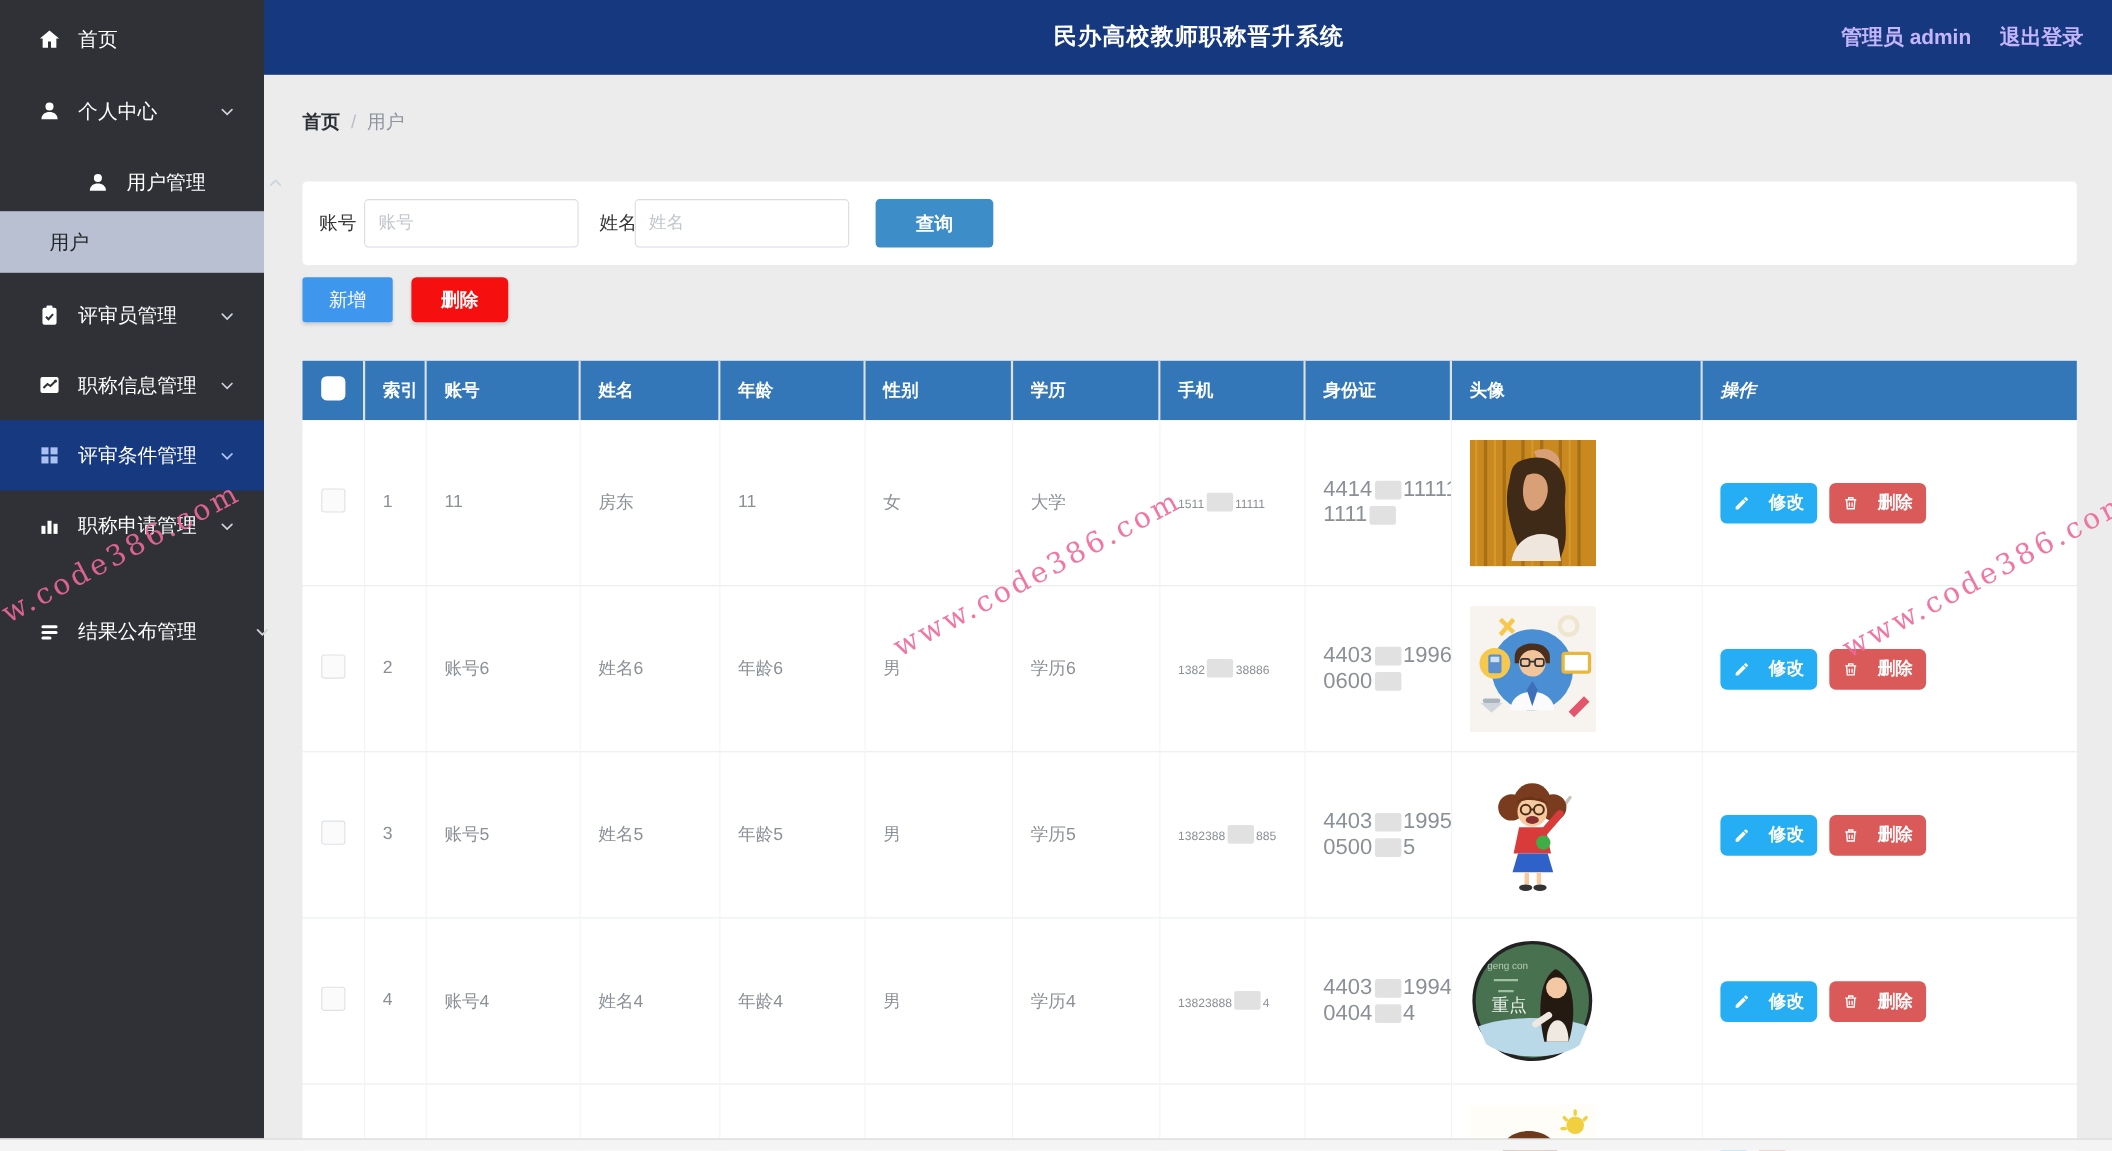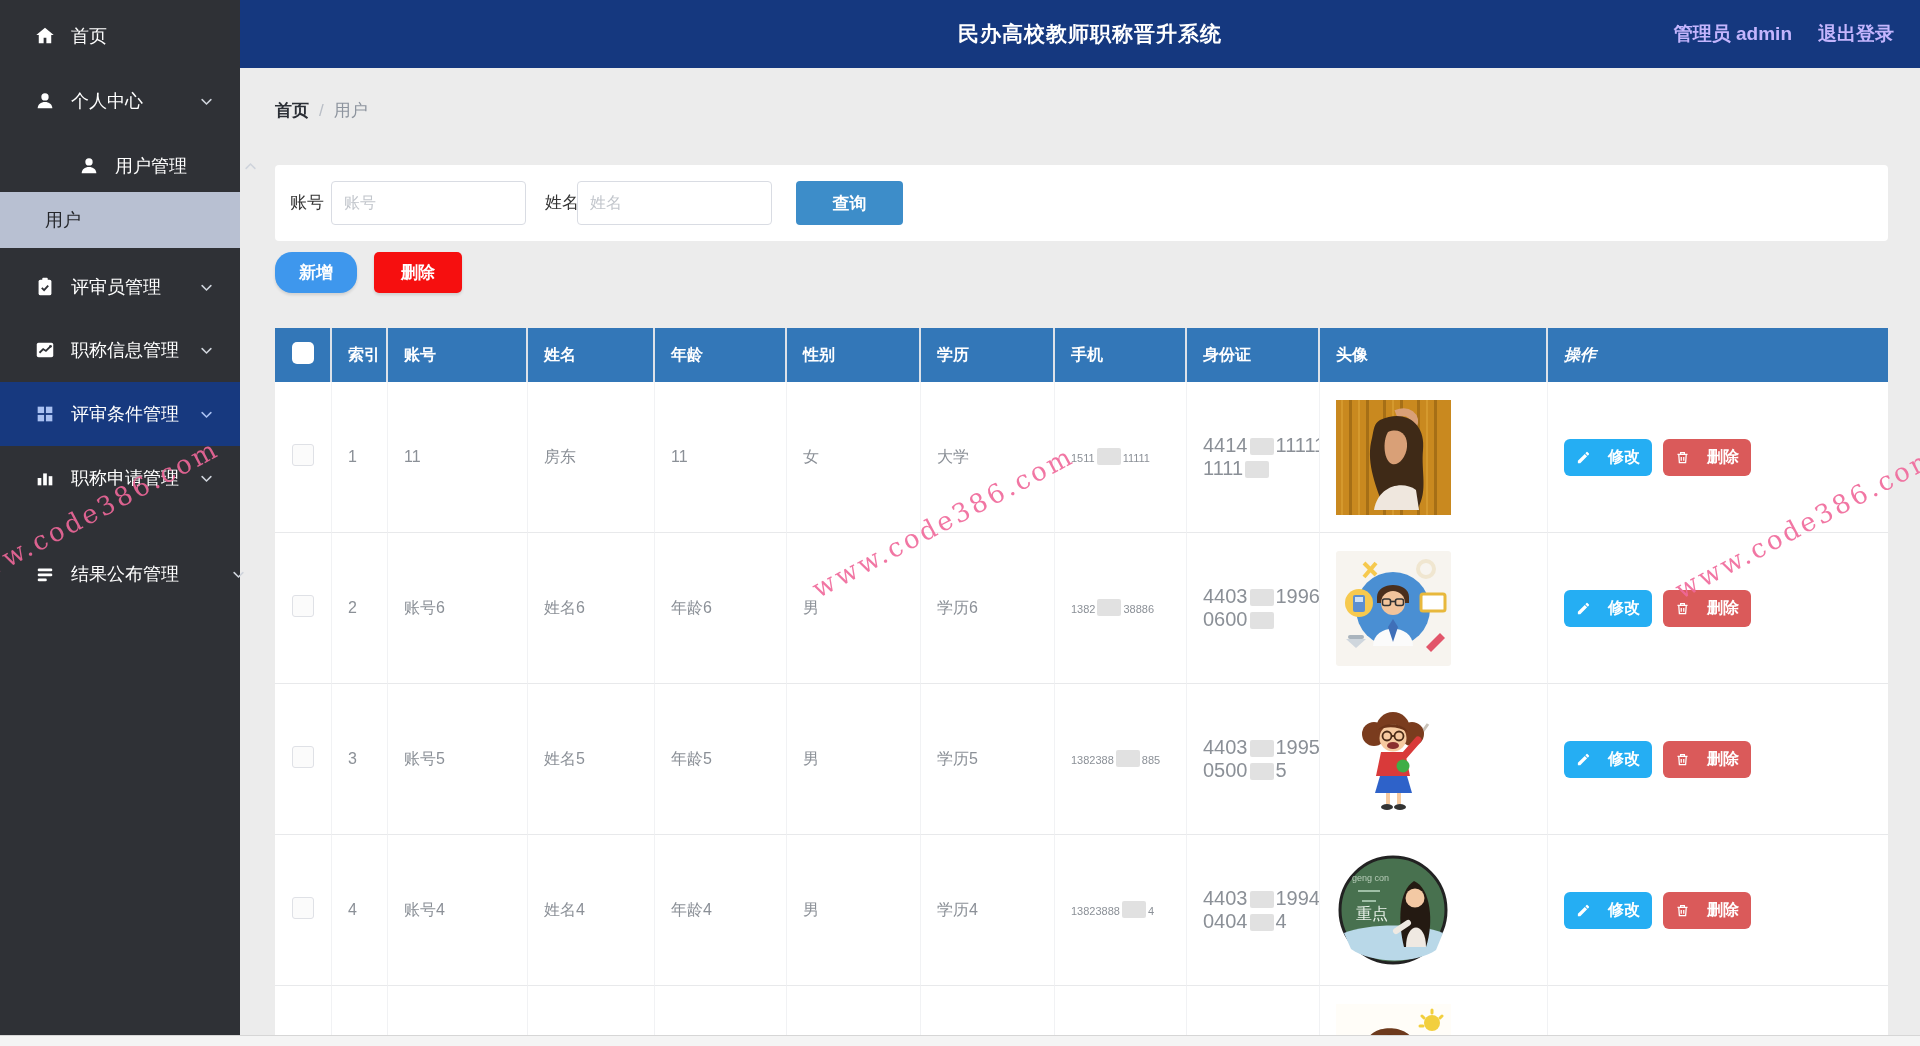--- a/index.html
+++ b/index.html
@@ -33,21 +33,21 @@
   .search-card{position:absolute;left:275px;top:165px;width:1613px;height:76px;background:#fff;border-radius:4px;}
   .s-label1{position:absolute;left:290px;top:181px;height:44px;line-height:44px;font-size:17px;color:#333;}
   .s-label2{position:absolute;left:545px;top:181px;height:44px;line-height:44px;font-size:17px;color:#333;}
   .s-input{position:absolute;top:181px;height:44px;width:195px;box-sizing:border-box;border:1px solid #d9dce3;border-radius:4px;padding:0 12px;font-size:16px;color:#555;outline:none;background:#fff;}
   .s-input::placeholder{color:#c2c6cc;}
   .s-input.acc{left:331px;}
   .s-input.nm{left:577px;}
   .btn-query{position:absolute;left:796px;top:181px;width:107px;height:44px;background:#3d8dc9;color:#fff;border:none;border-radius:4px;font-size:17px;font-weight:bold;cursor:pointer;}
 
   
-  .btn-add{position:absolute;left:275px;top:252px;width:82px;height:41px;background:#3e97ed;color:#fff;border:none;border-radius:17px;font-size:17px;font-weight:bold;cursor:pointer;box-shadow:0 2px 3px rgba(0,0,0,.12);}
+  .btn-add{position:absolute;left:275px;top:252px;width:82px;height:41px;background:#3e97ed;color:#fff;border:none;border-radius:3px;font-size:17px;font-weight:normal;cursor:pointer;box-shadow:0 2px 3px rgba(0,0,0,.12);}
   .btn-batch-del{position:absolute;left:374px;top:252px;width:88px;height:41px;background:#f60f0f;color:#fff;border:none;border-radius:5px;font-size:17px;font-weight:bold;cursor:pointer;box-shadow:0 2px 3px rgba(0,0,0,.12);}
 
   
   .tbl-wrap{position:absolute;left:275px;top:328px;width:1613px;}
   table.user{border-collapse:separate;border-spacing:0;table-layout:fixed;width:1613px;}
   table.user th{height:54px;background:#3377b8;color:#fff;font-size:16px;font-weight:bold;text-align:left;padding:0 0 0 16px;border-right:2px solid #dde2e9;}
   table.user th:first-child{text-align:center;padding:0;}
   table.user th:last-child{border-right:none;font-style:italic;}
   table.user td{height:150px;background:#fff;color:#8b9097;font-size:16px;vertical-align:middle;padding:0 8px 0 16px;border-bottom:1px solid #e8e9eb;border-right:1px solid #f1f2f4;overflow:hidden;}
   table.user td:first-child{text-align:center;padding:0;}

